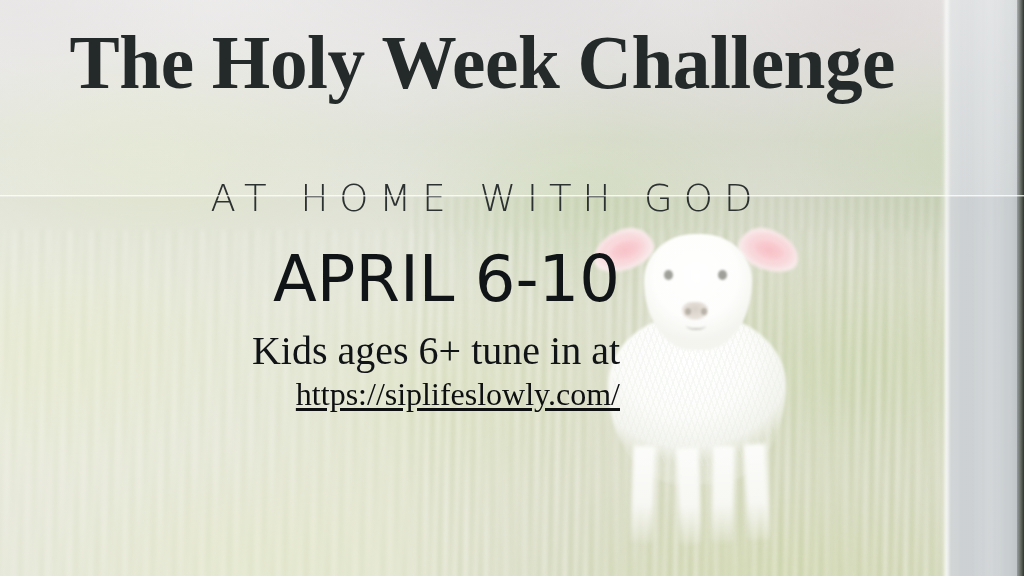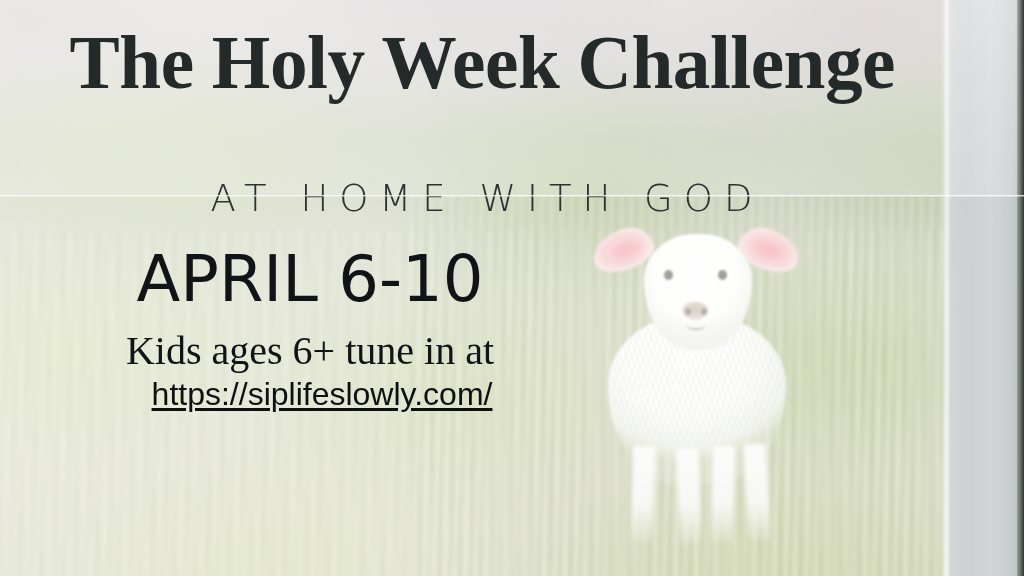--- a/index.html
+++ b/index.html
@@ -314,21 +314,21 @@
     color: #2c3131;
     padding-right: 50px;
     margin-top: 36px;
   }
 
   .left-block {
     position: absolute;
     left: 0;
     top: 246px;
     width: 620px;
-    text-align: center;
+    text-align: right;
     color: #0e1112;
   }
   .date-line {
     font-family: "DejaVu Sans", sans-serif;
     font-weight: 400;
     font-size: 64px;
     line-height: 1.05;
     letter-spacing: 0px;
     color: #111417;
   }
@@ -349,21 +349,21 @@
   }
   .details-line {
     margin-top: 6px;
     font-family: "DejaVu Sans", sans-serif;
     font-weight: 400;
     font-size: 31px;
     line-height: 1.25;
     color: #111417;
   }
   .url-line {
-    font-family: Liberation Sans, sans-serif;
+    font-family: Liberation Serif, serif;
     font-weight: 400;
     font-size: 32px;
     line-height: 1.3;
     color: #0d0f11;
     text-decoration: underline;
     text-underline-offset: 3px;
     padding-left: 24px;
   }
 </style>
 </head>

